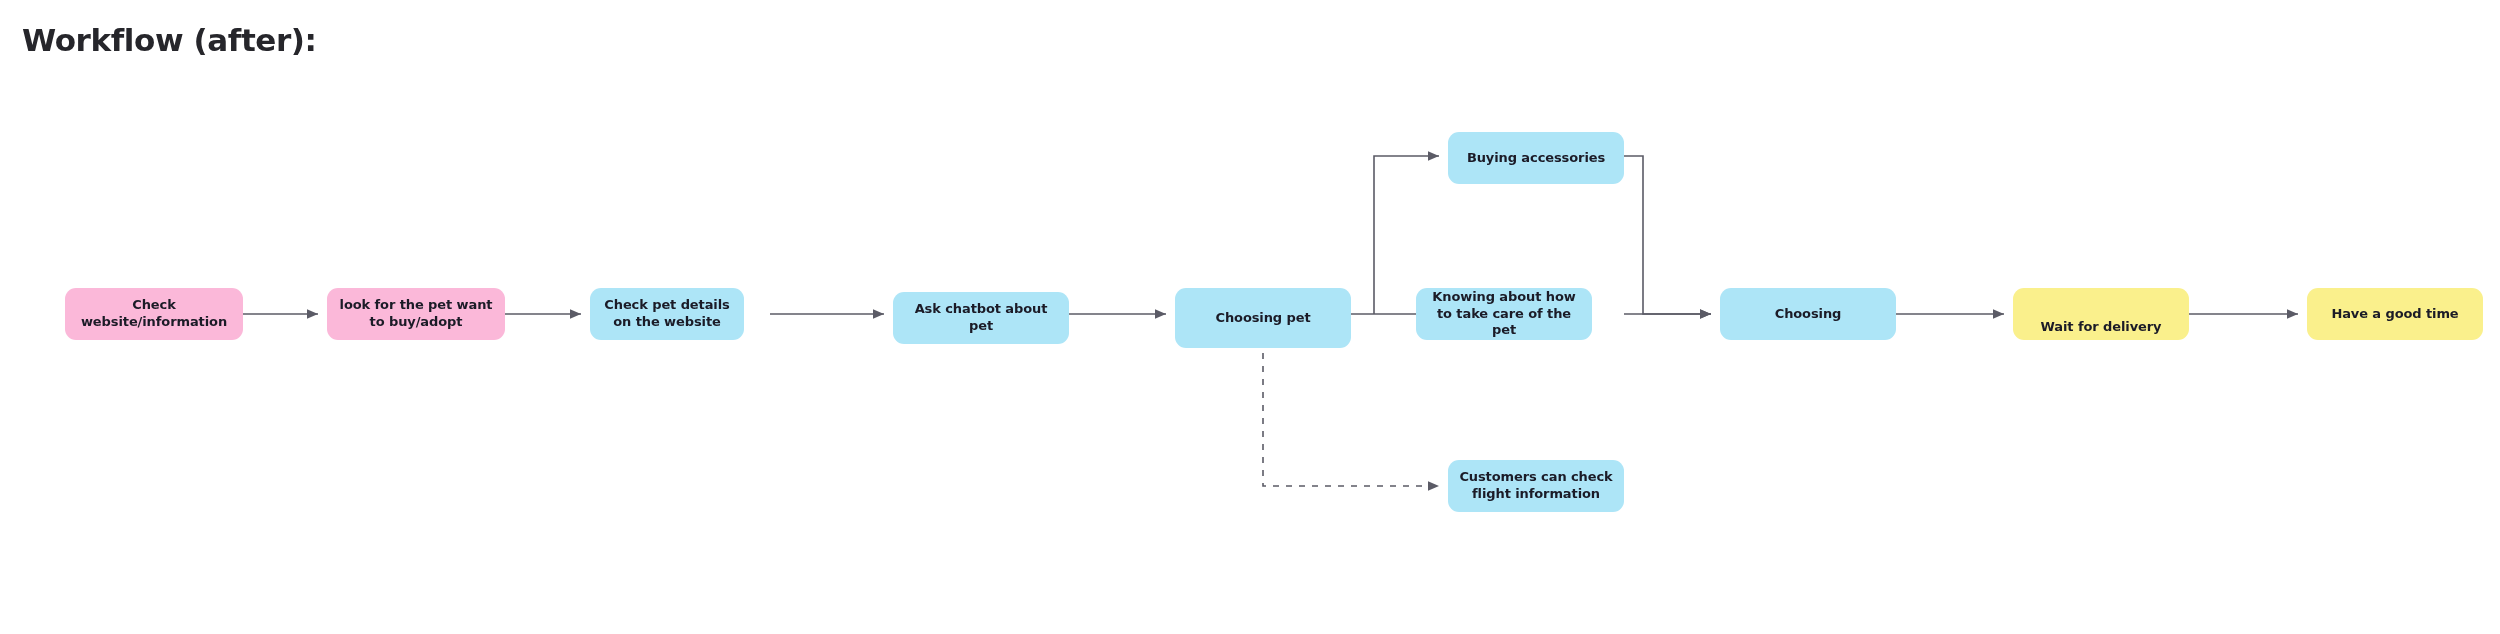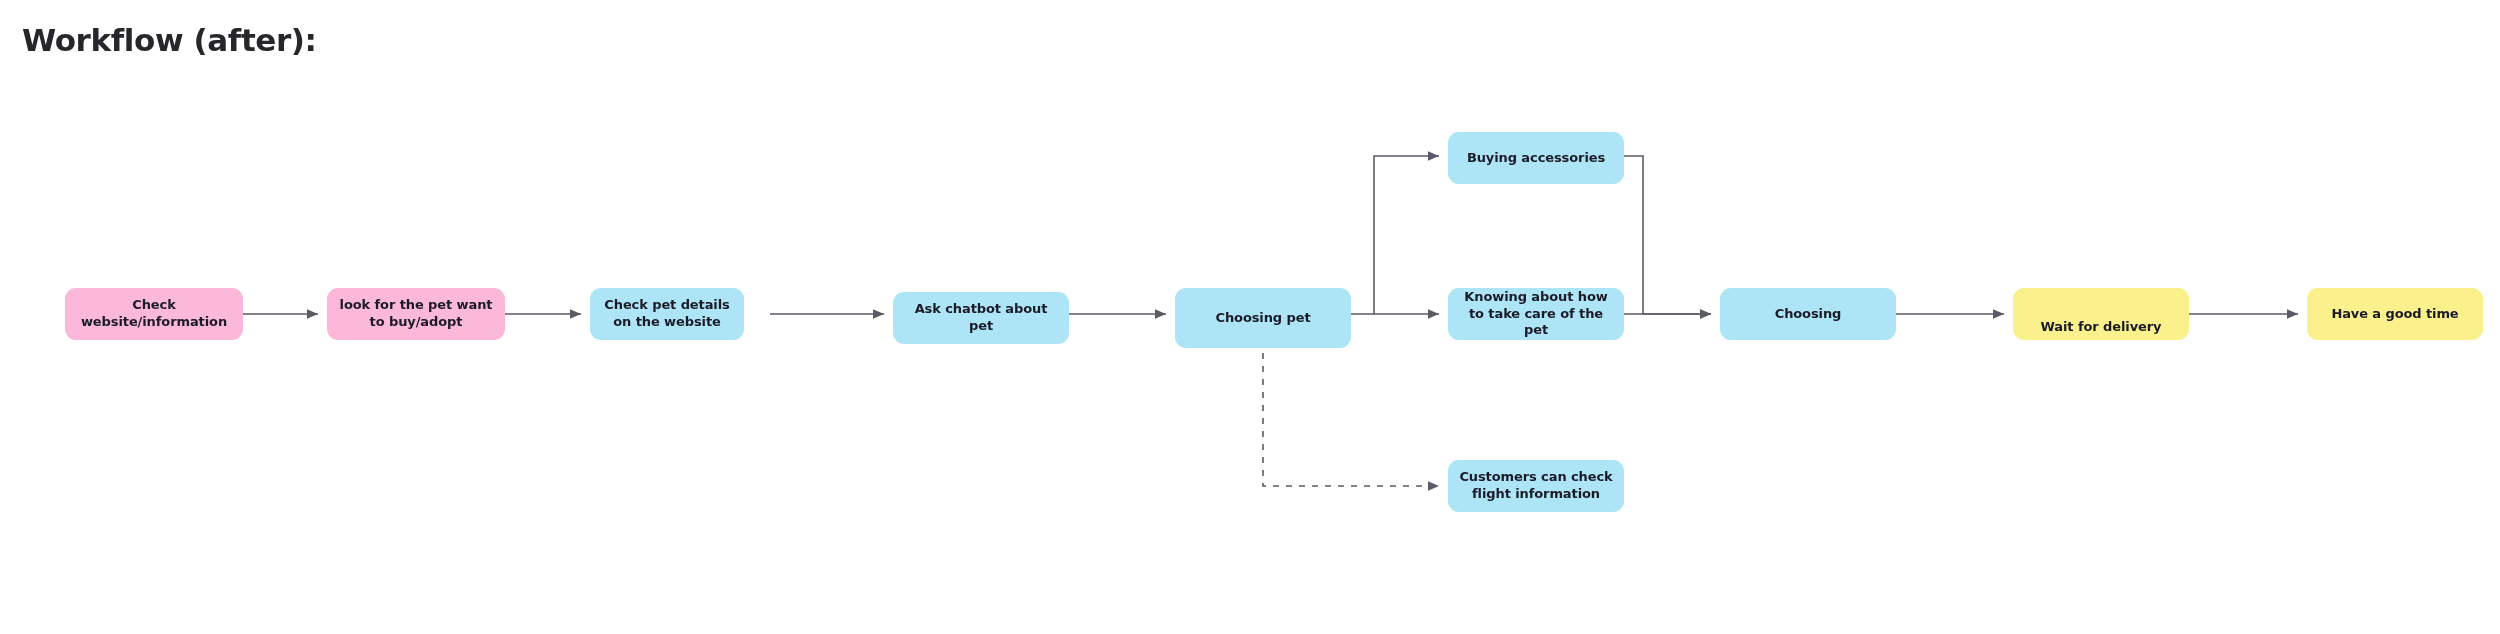--- a/index.html
+++ b/index.html
@@ -118,21 +118,21 @@
   </div>
 
   <div class="node" style="left:1175px; top:288px; width:176px; height:60px; background:#ADE5F7;">
     <span class="node-label">Choosing pet</span>
   </div>
 
   <div class="node" style="left:1448px; top:132px; width:176px; height:52px; background:#ADE5F7;">
     <span class="node-label">Buying accessories</span>
   </div>
 
-  <div class="node" style="left:1448px; top:288px; width:176px; height:52px; background:#ADE5F7;">
+  <div class="node" style="left:1416px; top:288px; width:176px; height:52px; background:#ADE5F7;">
     <span class="node-label">Knowing about how to take care of the pet</span>
   </div>
 
   <div class="node" style="left:1448px; top:460px; width:176px; height:52px; background:#ADE5F7;">
     <span class="node-label">Customers can check flight information</span>
   </div>
 
   <div class="node" style="left:1720px; top:288px; width:176px; height:52px; background:#ADE5F7;">
     <span class="node-label">Choosing</span>
   </div>

